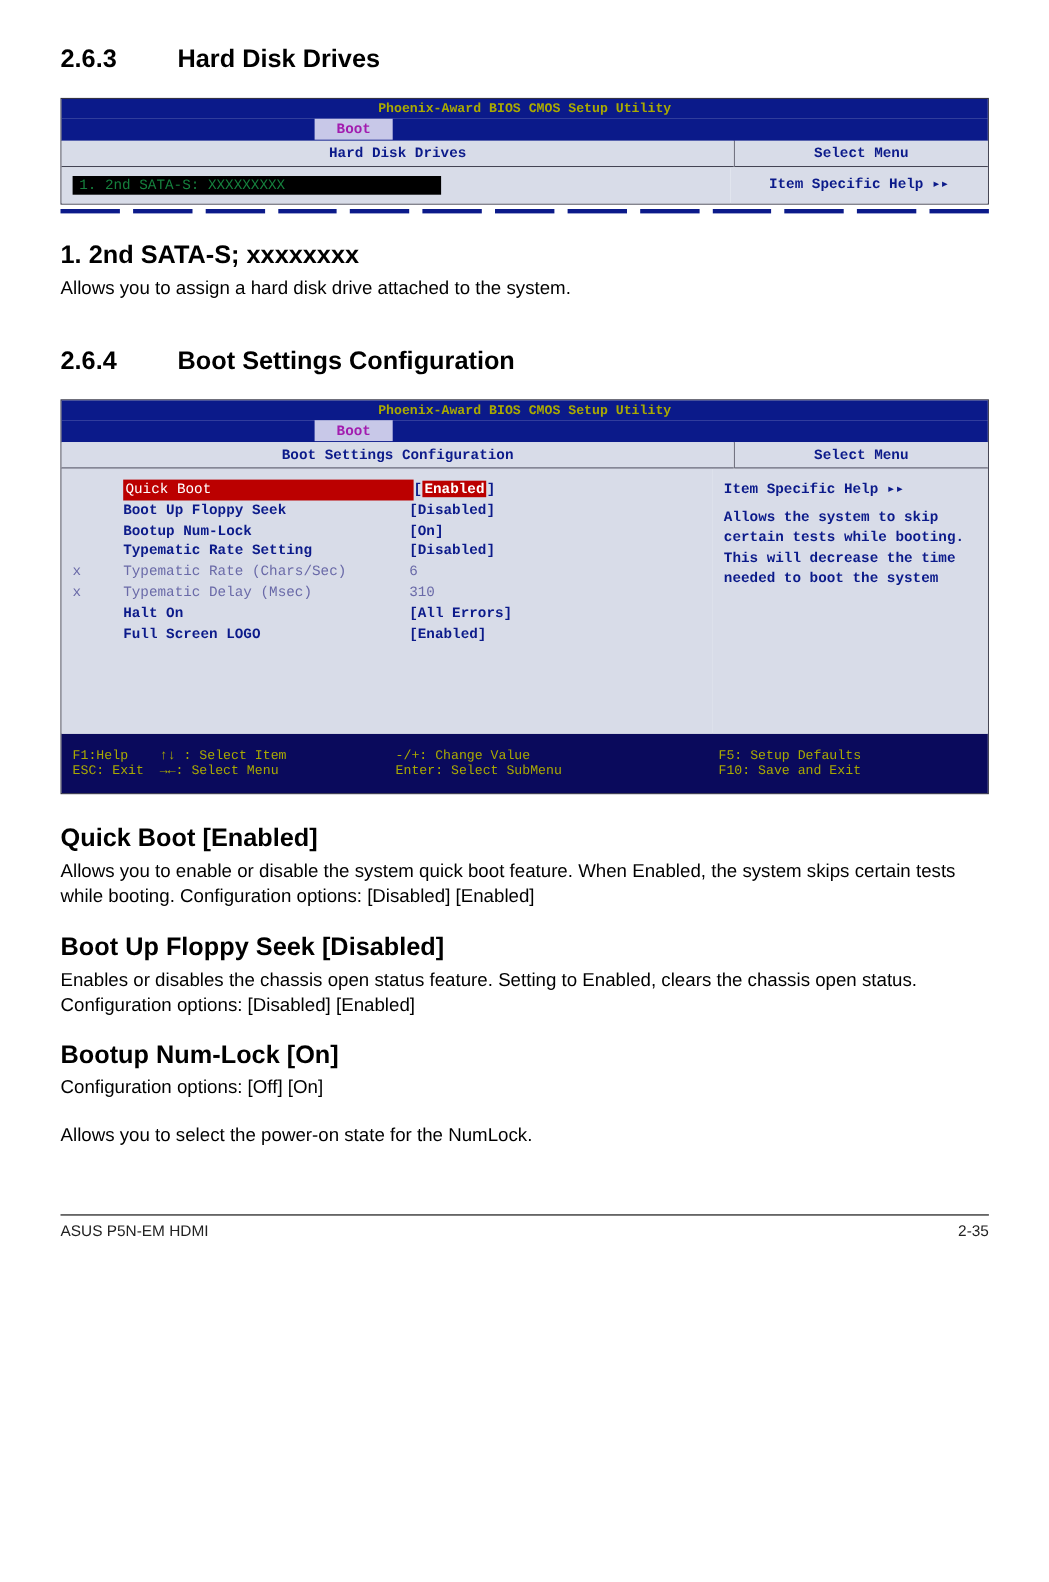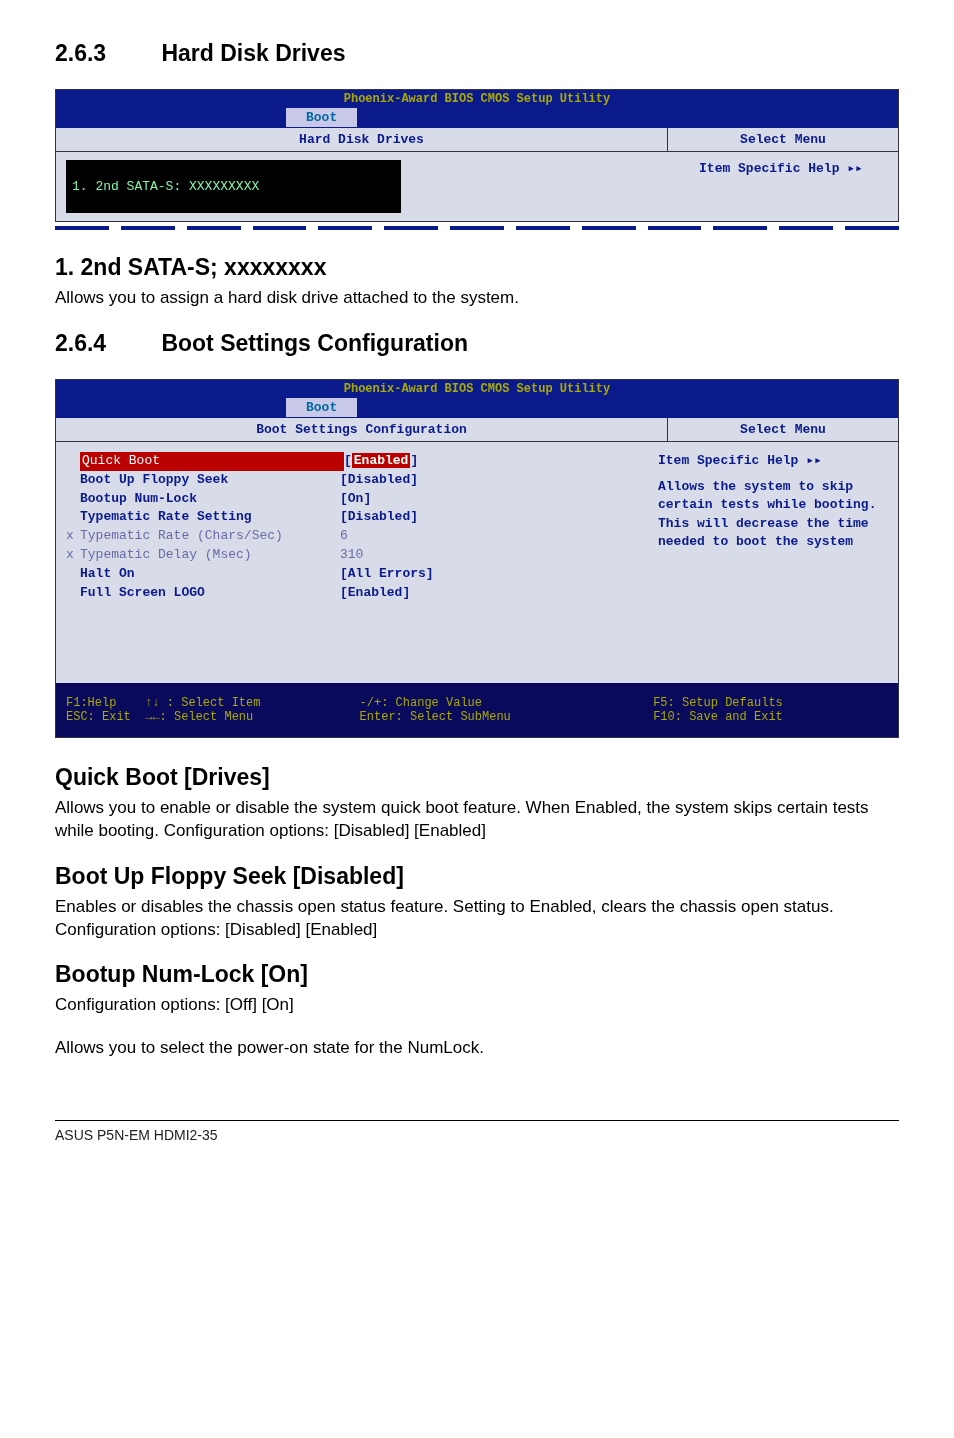--- a/index.html
+++ b/index.html
@@ -56,21 +56,21 @@
     text-align: center;
     padding: 2px 0;
     font-size: 12px;
   }
   .bios-tabs {
     background: var(--accent-blue);
     height: 20px;
   }
   .bios-tab {
     background: #c8c8e8;
-    color: #0369a1;
+    color: #a21caf;
     display: inline-block;
     padding: 2px 20px;
     margin-left: 230px;
     font-weight: bold;
   }
   .bios-cols {
     display: flex;
   }
   .bios-left {
     flex: 1;
@@ -98,22 +98,22 @@
   .bios-body-right {
     width: 230px;
     background: #d8dce8;
     color: var(--accent-blue);
     font-weight: bold;
     text-align: center;
     padding: 8px 2px;
   }
   .bios-hilite {
     background: #000;
-    color: #86efac;
-    padding: 19px 6px;
+    color: #15803d;
+    padding: 1px 6px;
     display: inline-block;
     width: 55%;
   }
   .dashed-divider {
     display: flex;
     gap: 12px;
     height: 4px;
     margin-top: -2px;
     margin-bottom: 24px;
   }
@@ -123,21 +123,21 @@
   .bios-settings-body {
     display: flex;
   }
   .bios-settings-left {
     flex: 1;
     background: #d8dce8;
     padding: 10px 10px 80px 10px;
     line-height: 1.45;
   }
   .bios-settings-left .row { display:flex; }
-  .bios-settings-left .lbl { width: 260px; }
+  .bios-settings-left .lbl { width: 260px; margin-left: 32px; }
   .bios-settings-left .val { }
   .bios-settings-left .faded { color: var(--bios-text-comment); }
   .bios-settings-left .main { color: var(--accent-blue); font-weight: bold; }
   .bios-settings-right {
     width: 230px;
     background: #d8dce8;
     color: var(--accent-blue);
     padding: 10px 10px;
     font-weight: bold;
     line-height: 1.4;
@@ -153,20 +153,21 @@
     display: flex;
     justify-content: flex-start;
     padding: 13px 10px;
     font-weight: normal;
     font-size: 12px;
   }
   .bios-footer .col { flex:1; white-space: pre; }
 
   .page-footer {
     display: flex;
+    justify-content: space-between;
     font-size: 14px;
     color: #222;
     border-top: 1px solid #000;
     padding-top: 6px;
     margin-top: 60px;
   }
 </style>
 </head>
 <body>
 
@@ -209,21 +210,21 @@
       <span></span>
       <span></span>
       <span></span>
       <span></span>
       <span></span>
   </div>
 
   <h3 class="subhead">1. 2nd SATA-S; xxxxxxxx</h3>
   <p class="bodytext">Allows you to assign a hard disk drive attached to the system.</p>
 
-  <h2 class="sec" style="margin-top:20px;">
+  <h2 class="sec" style="margin-top:40px;">
     <span class="num">2.6.4</span>
     <span>Boot Settings Configuration</span>
   </h2>
 
   <div class="bios-box">
     <div class="bios-titlebar">Phoenix-Award BIOS CMOS Setup Utility</div>
     <div class="bios-tabs">
       <span class="bios-tab">Boot</span>
     </div>
     <div class="bios-cols">
@@ -286,21 +287,21 @@
     <div class="bios-footer">
       <div class="col"><span>F1:Help    ↑↓ : Select Item</span>
 <span>ESC: Exit  →←: Select Menu</span></div>
       <div class="col"><span>-/+: Change Value</span>
 <span>Enter: Select SubMenu</span></div>
       <div class="col" style="flex:0.8"><span>F5: Setup Defaults</span>
 <span>F10: Save and Exit</span></div>
     </div>
   </div>
 
-  <h3 class="subhead" style="margin-top:26px;">Quick Boot [Drives]</h3>
+  <h3 class="subhead" style="margin-top:26px;">Quick Boot [Enabled]</h3>
   <p class="bodytext">Allows you to enable or disable the system quick boot feature. When Enabled, the system skips certain tests while booting. Configuration options: [Disabled] [Enabled]</p>
 
   <h3 class="subhead">Boot Up Floppy Seek [Disabled]</h3>
   <p class="bodytext">Enables or disables the chassis open status feature. Setting to Enabled, clears the chassis open status. Configuration options: [Disabled] [Enabled]</p>
 
   <h3 class="subhead">Bootup Num-Lock [On]</h3>
   <p class="bodytext">Configuration options: [Off] [On]</p>
   <p class="bodytext" style="margin:0;">Allows you to select the power-on state for the NumLock.</p>
 
   <div class="page-footer">

